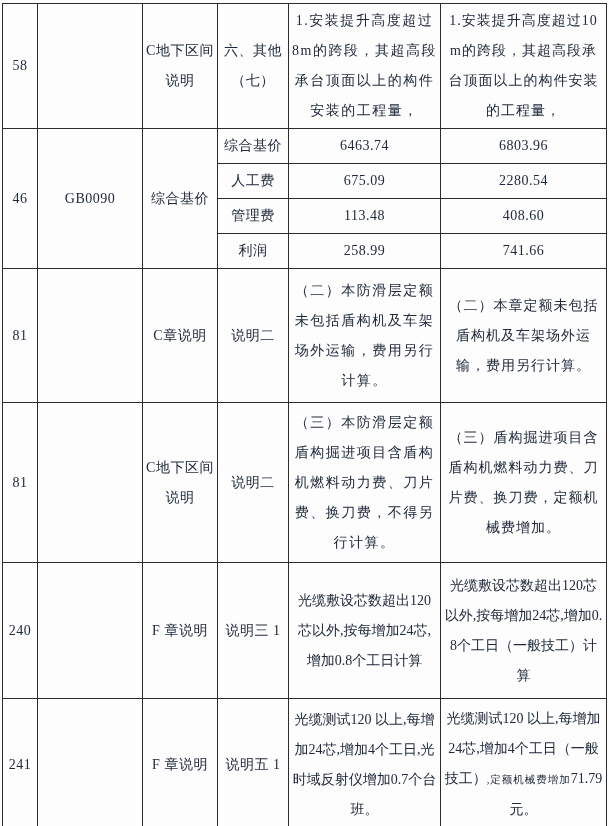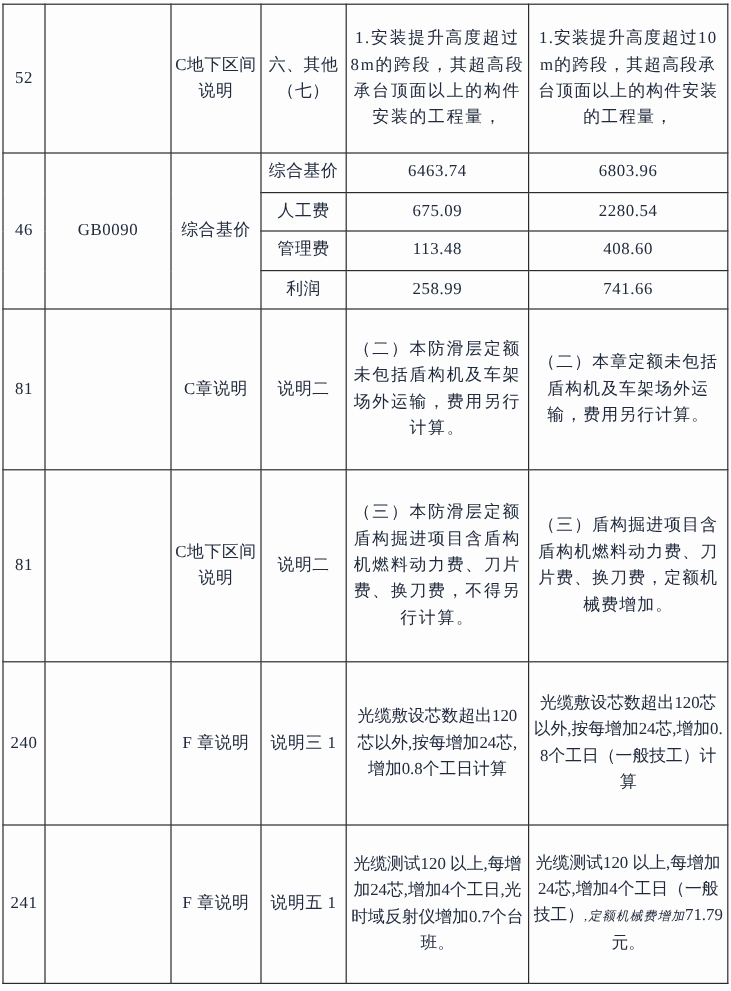--- a/index.html
+++ b/index.html
@@ -14,53 +14,53 @@
     position:absolute;left:2px;top:3px;
     width:604px;table-layout:fixed;border-collapse:collapse;
   }
   table.grid td{
     border:1px solid #2b2b2b;
     vertical-align:middle;
     text-align:center;
     padding:2px 3px;
     font-size:14px;
     letter-spacing:0.5px;
-    line-height:22px;
+    line-height:30px;
     overflow:hidden;
     word-break:break-all;
   }
   td.desc{
     text-align:left;
     padding:2px 5px;
     line-height:31px;
   }
   td.desc.spaced-a{letter-spacing:1.5px;}
   td.desc.spaced-b{letter-spacing:1px;}
   td.desc.tight{letter-spacing:0;text-align:center;}
   td.num{font-size:15px;letter-spacing:1px;font-family:Liberation Serif, serif;}
   td.seq{font-size:15px;letter-spacing:0;}
-  .small-inline{font-size:10.5px;letter-spacing:1px;font-style:italic;}
+  .small-inline{font-size:10.5px;letter-spacing:1px;}
 </style>
 </head>
 <body>
 
 <div class="page">
   <table class="grid">
     <colgroup>
       <col style="width:35px">
         <col style="width:105px">
         <col style="width:75px">
       <col style="width:71px">
         <col style="width:152px">
         <col style="width:166px">
     </colgroup>
 
     <tbody>
         <tr style="height:124px">
-      <td class="seq">52</td>
+      <td class="seq">58</td>
       <td class="code"></td>
       <td class="sec">C地下区间说明</td>
       <td class="item">六、其他（七）</td>
       <td class="desc spaced-a">1.安装提升高度超过8m的跨段，其超高段承台顶面以上的构件安装的工程量，</td>
       <td class="desc spaced-b">1.安装提升高度超过10m的跨段，其超高段承台顶面以上的构件安装的工程量，</td>
     </tr>
 
     <tr style="height:33px">
       <td class="seq" rowspan="4">46</td>
       <td class="code" rowspan="4">GB0090</td>

